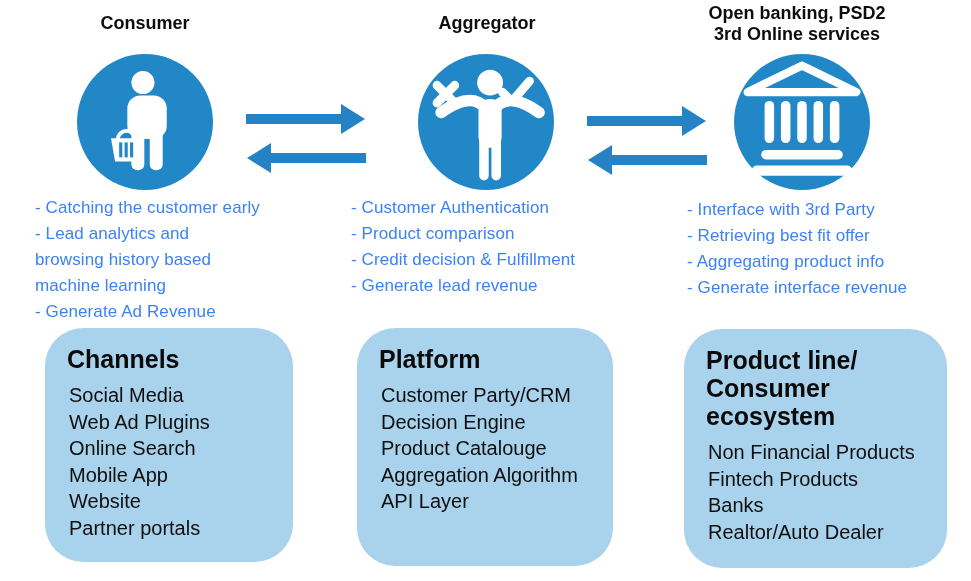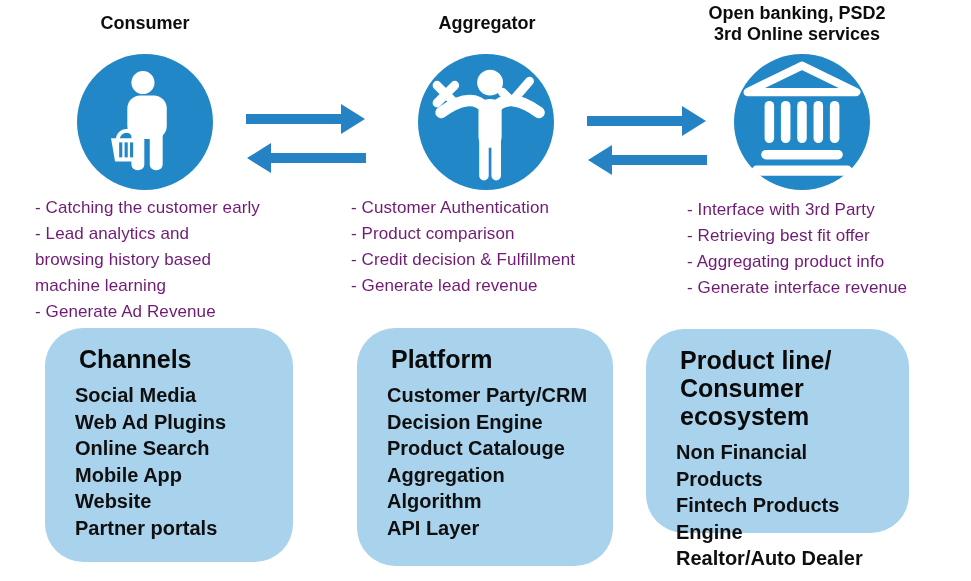--- a/index.html
+++ b/index.html
@@ -23,37 +23,37 @@
   .fill-white{fill:#ffffff;}
   .stroke-white{stroke:#ffffff;fill:none;}
   .arm{stroke:#ffffff;stroke-width:8.5;fill:none;stroke-linecap:round;}
   .mark{stroke:#ffffff;stroke-width:6.5;fill:none;stroke-linecap:round;stroke-linejoin:round;}
   .arrows{position:absolute;width:120px;height:72px;}
   .arrows.a1{left:246px;top:101px;}
   .arrows.a2{left:587px;top:103px;}
   .fill-arrow{fill:var(--arrow-blue,#2482C5);}
   .bullets{
     position:absolute;font-size:17px;line-height:26px;white-space:pre-line;
-    letter-spacing:0.1px;color:#701a75;
+    letter-spacing:0.1px;color:#3b82f6;
   }
   .bullets.c1{left:35px;top:195px;width:280px;}
   .bullets.c2{left:351px;top:195px;width:290px;}
   .bullets.c3{left:687px;top:197px;width:280px;}
   .box{
     position:absolute;background:var(--box-blue,#A9D2EC);border-radius:38px;
     padding:17px 14px 0 22px;box-sizing:border-box;color:#0f0f0f;
   }
   .box.c1{left:45px;top:328px;width:248px;height:234px;}
   .box.c2{left:357px;top:328px;width:256px;height:238px;}
-  .box.c3{left:646px;top:329px;width:263px;height:204px;}
+  .box.c3{left:684px;top:329px;width:263px;height:239px;}
   .box-title{
     font-weight:700;font-size:25px;line-height:28px;white-space:pre-line;
-    margin:0 0 9px 12px;color:#0a0a0a;
+    margin:0 0 9px 0;color:#0a0a0a;
   }
-  .box-list{list-style:none;margin:8px;padding:0;font-size:20px;line-height:26.5px;font-weight:bold;}
+  .box-list{list-style:none;margin:2px;padding:0;font-size:20px;line-height:26.5px;}
 </style>
 </head>
 <body>
 
 <div class="canvas">
 
   <div class="col-title c1">Consumer</div>
   <div class="col-title c2">Aggregator</div>
   <div class="col-title c3">Open banking, PSD2
 3rd Online services</div>
@@ -154,18 +154,18 @@
       </ul>
   </div>
 
   <div class="box c3">
     <div class="box-title">Product line/
 Consumer
 ecosystem</div>
     <ul class="box-list">
         <li>Non Financial Products</li>
         <li>Fintech Products</li>
-        <li>Engine</li>
+        <li>Banks</li>
         <li>Realtor/Auto Dealer</li>
       </ul>
   </div>
 
 </div>
 
 </body></html>

